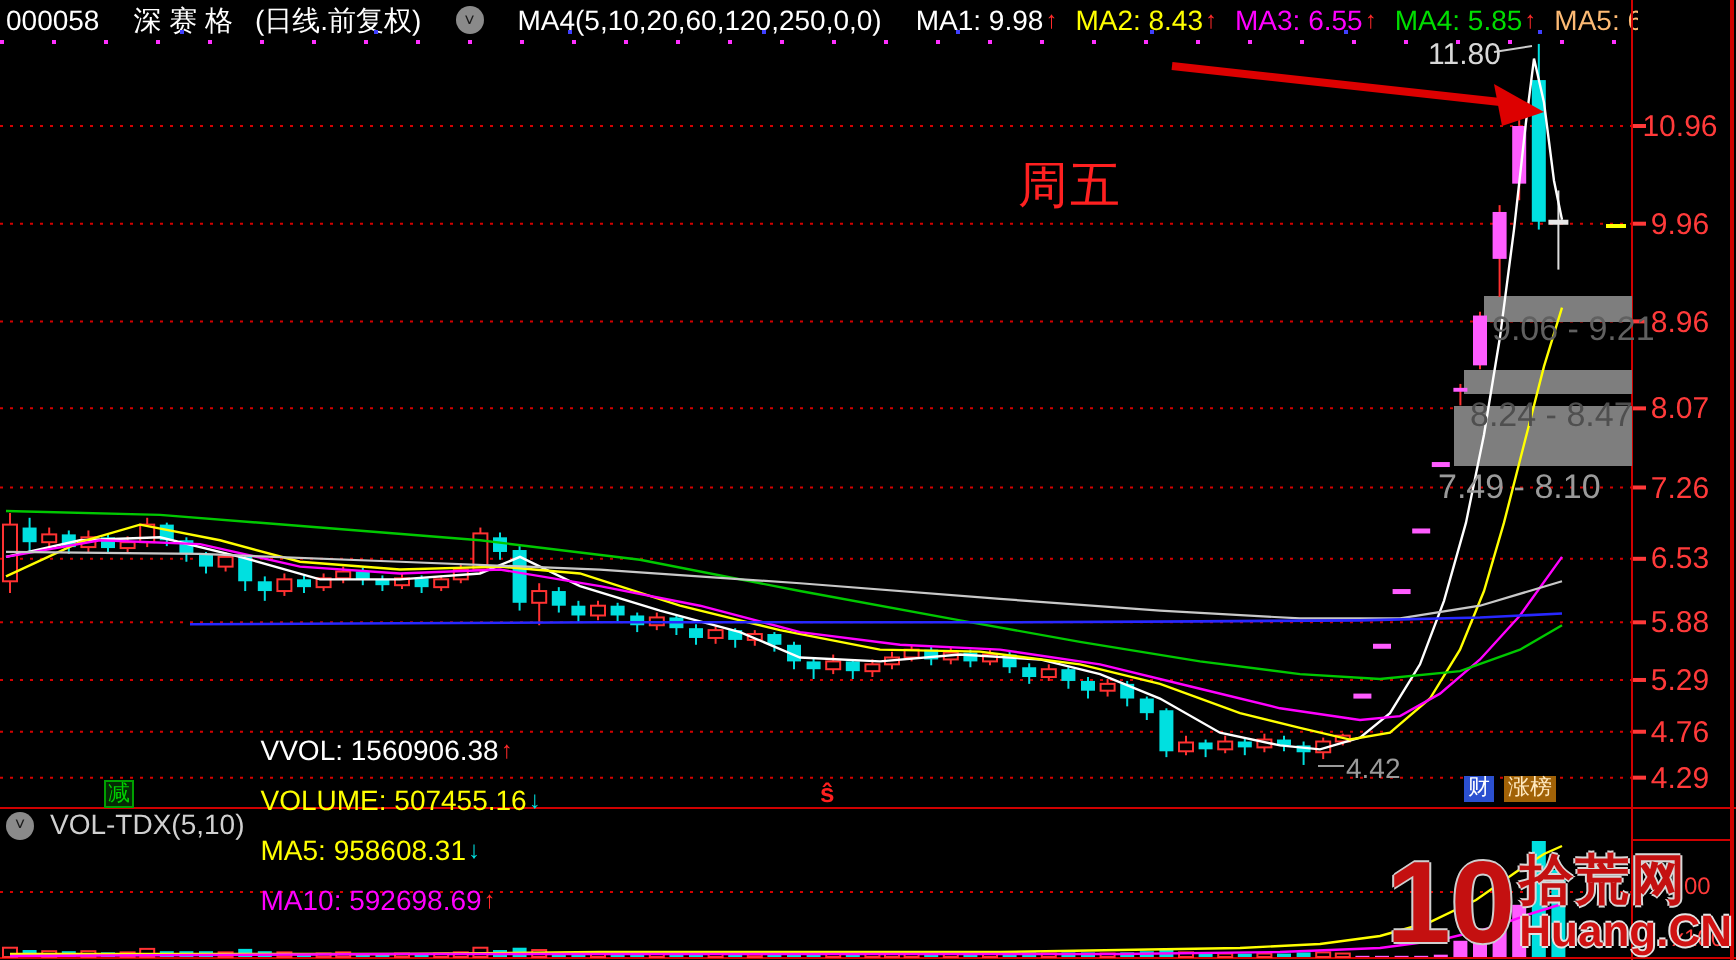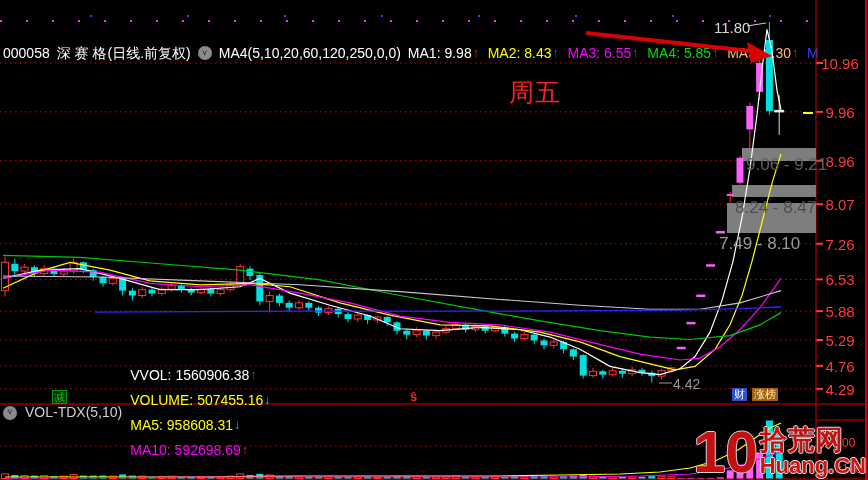--- a/index.html
+++ b/index.html
@@ -1,20 +1,20 @@
 <!DOCTYPE html>
 <html><head>
 <meta charset="utf-8">
 <style>
   html,body{margin:0;padding:0;background:#000;}
   #app{position:relative;width:868px;height:480px;background:#000;overflow:hidden;
        font-family:"Liberation Sans","DejaVu Sans",sans-serif;}
   
   #topbar{position:absolute;left:0;top:0;width:816px;height:20px;display:flex;align-items:center;
-          gap:7px;font-size:14px;line-height:20px;white-space:nowrap;overflow:hidden;padding-left:3px;margin-top:43px;}
+          gap:17px;font-size:14px;line-height:20px;white-space:nowrap;overflow:hidden;padding-left:3px;}
   .wtxt{color:#fff;}
   .chev{display:inline-flex;width:14px;height:14px;border-radius:50%;background:#8a8a8a;color:#1a1a1a;
         font-size:9px;align-items:center;justify-content:center;flex:0 0 auto;}
   .chip{display:inline-flex;align-items:center;gap:1px;}
   .arrow-up{color:#ff2a2a;font-size:12px;}
   .arrow-down{color:#00e0e0;font-size:12px;}
   
   #chart-svg{position:absolute;left:0;top:0;z-index:2;}
   .axis-label{position:absolute;left:818px;width:44px;text-align:center;color:#ff3a3a;
               font-size:15px;z-index:3;}

